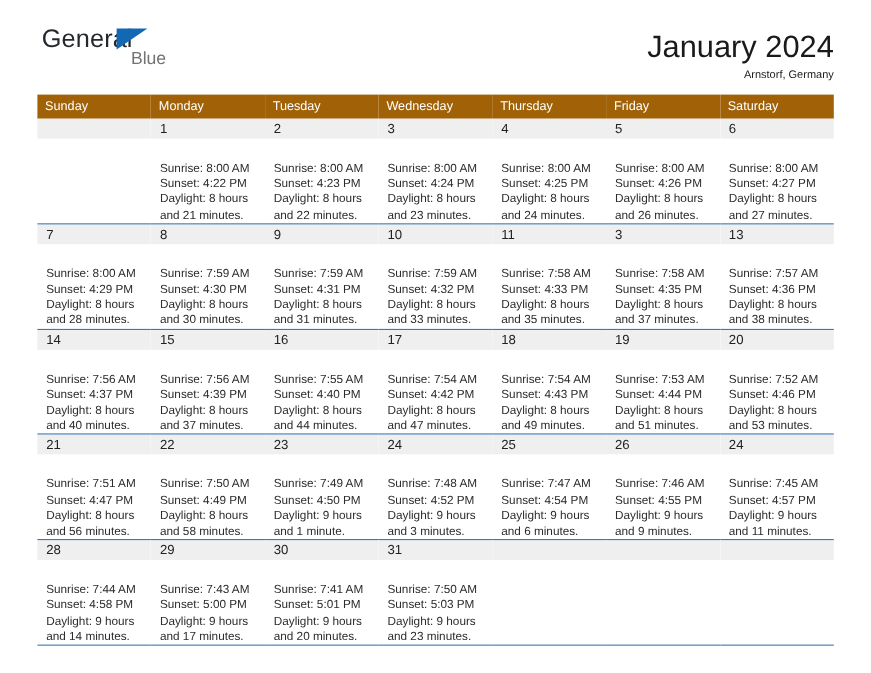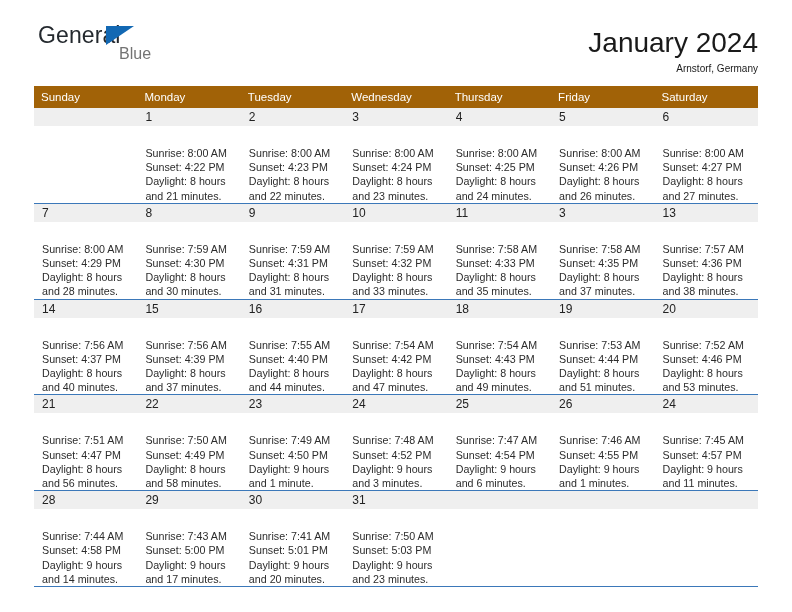--- a/index.html
+++ b/index.html
@@ -400,21 +400,21 @@
               <div>Daylight: 9 hours</div>
               <div>and 6 minutes.</div>
             </div>
           </td>
           <td>
             <div class="daynum">26</div>
             <div class="cell-body">
               <div>Sunrise: 7:46 AM</div>
               <div>Sunset: 4:55 PM</div>
               <div>Daylight: 9 hours</div>
-              <div>and 1 minutes.</div>
+              <div>and 9 minutes.</div>
             </div>
           </td>
           <td>
             <div class="daynum">24</div>
             <div class="cell-body">
               <div>Sunrise: 7:45 AM</div>
               <div>Sunset: 4:57 PM</div>
               <div>Daylight: 9 hours</div>
               <div>and 11 minutes.</div>
             </div>

